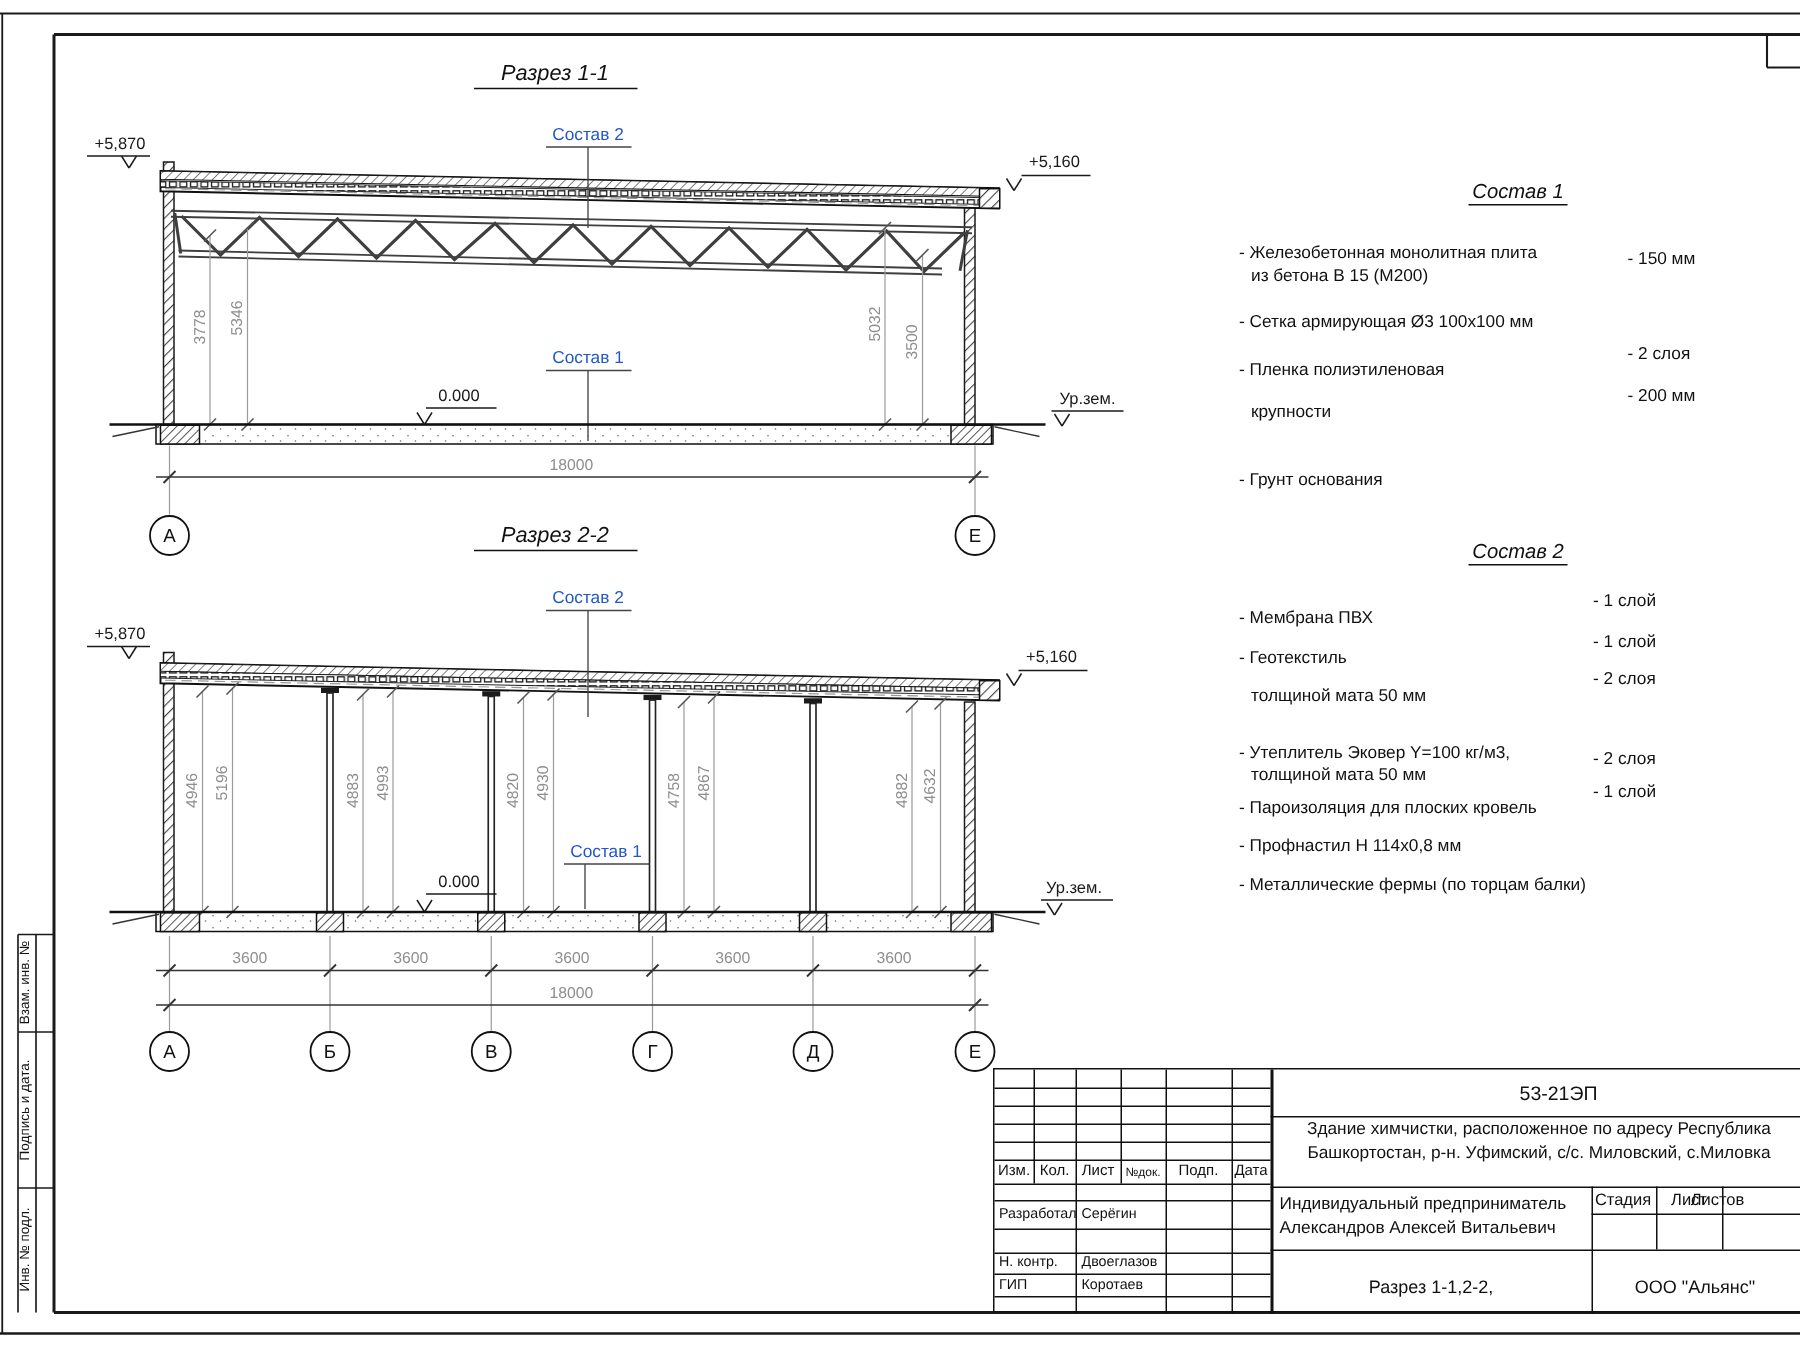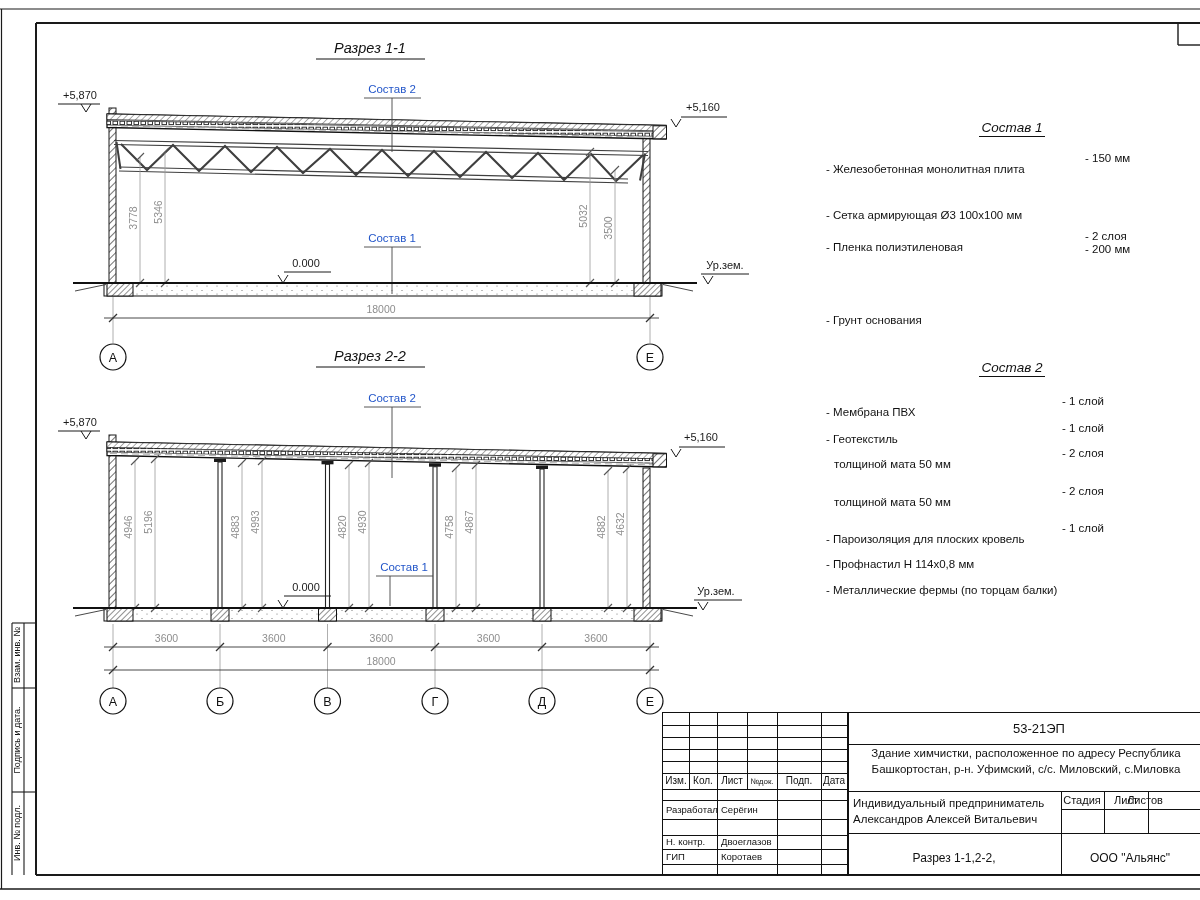--- a/index.html
+++ b/index.html
@@ -358,37 +358,39 @@
       </g>
     </g>
   </g>
 </svg>
 
 <div class="sostav sostav1" style="left:826px;top:112px">
   <div class="sostav-title"><span>Состав 1</span></div>
   <div class="s-item" style="top:50px">
     <div>
         <div>- Железобетонная  монолитная плита</div>
+        <div class="s-l2">из бетона В 15 (М200)</div>
       </div>
     <div class="s-val">- 150 мм</div>
   </div>
   <div class="s-item" style="top:96px">
     <div>
         <div>- Сетка армирующая Ø3 100х100 мм</div>
       </div>
     <div class="s-val"></div>
   </div>
   <div class="s-item" style="top:128px">
     <div>
         <div>- Пленка полиэтиленовая</div>
       </div>
     <div class="s-val">-  2 слоя</div>
   </div>
   <div class="s-item" style="top:156px">
     <div>
+        <div class="s-l2">крупности</div>
       </div>
     <div class="s-val">- 200 мм</div>
   </div>
   <div class="s-item" style="top:201px">
     <div>
         <div>- Грунт основания</div>
       </div>
     <div class="s-val"></div>
   </div>
 </div>
@@ -408,20 +410,21 @@
     <div class="s-val">- 1 слой</div>
   </div>
   <div class="s-item" style="top:105px">
     <div>
         <div class="s-l2">толщиной мата 50 мм</div>
       </div>
     <div class="s-val">- 2 слоя</div>
   </div>
   <div class="s-item" style="top:143px">
     <div>
+        <div>- Утеплитель Эковер Y=100 кг/м3,</div>
         <div class="s-l2">толщиной мата 50 мм</div>
       </div>
     <div class="s-val">- 2 слоя</div>
   </div>
   <div class="s-item" style="top:180px">
     <div>
         <div>- Пароизоляция для плоских кровель</div>
       </div>
     <div class="s-val">- 1 слой</div>
   </div>

